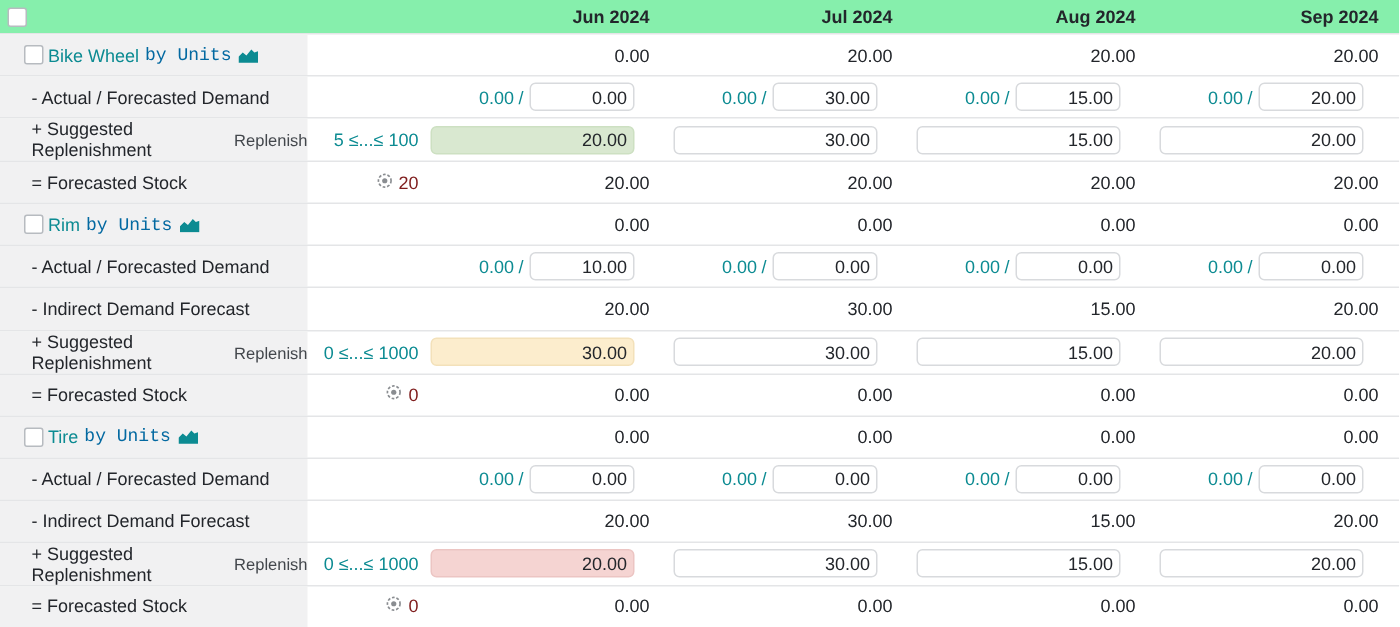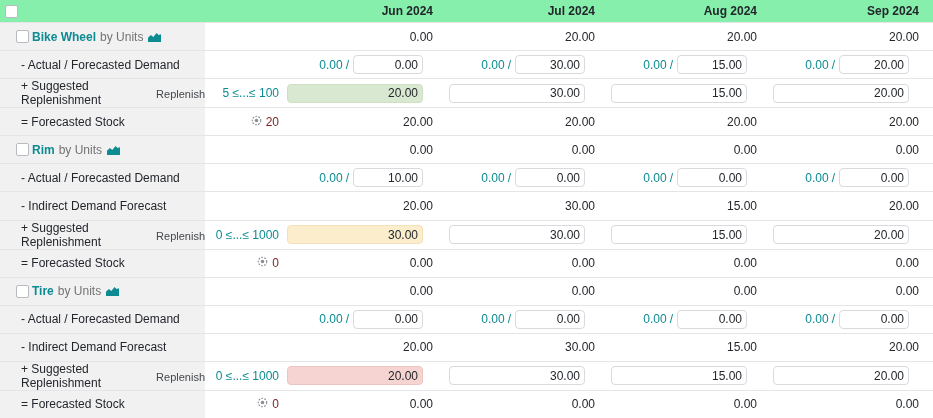--- a/index.html
+++ b/index.html
@@ -26,22 +26,22 @@
     padding-right:14px;box-sizing:border-box;height:100%;
   }
   .hdr-label{font-weight:bold;}
   .checkbox{
     width:11px;height:11px;border:1px solid #b7bbc0;border-radius:2px;background:#fff;
     display:inline-block;flex:none;cursor:pointer;
   }
   .cb-header{margin-left:5px;}
   .cb-product{margin-left:16px;margin-right:3px;}
   .sub-label{padding-left:21px;}
-  .product-name{color:#0c8b92;font-weight:bold;cursor:pointer;}
-  .unit-label{margin-left:4px;color:#737373;}
+  .product-name{color:#0c8b92;font-weight:normal;cursor:pointer;}
+  .unit-label{margin-left:4px;color:#0369a1;font-family:Liberation Mono, monospace;}
   .graph-icon{margin-left:5px;display:inline-flex;align-items:center;cursor:pointer;}
   .replenish-btn{
     font-size:11px;color:#43474c;margin-left:7px;cursor:pointer;
     position:relative;top:1px;padding-left:32px;
   }
   .lnk{color:#0c8b92;cursor:pointer;}
   .slash{color:#0c8b92;margin:0 4px 0 3px;}
   .num-input{
     height:19px;border:1px solid #d8dadd;border-radius:4px;background:#fff;
     text-align:right;padding:0 4px;box-sizing:border-box;outline:none;

